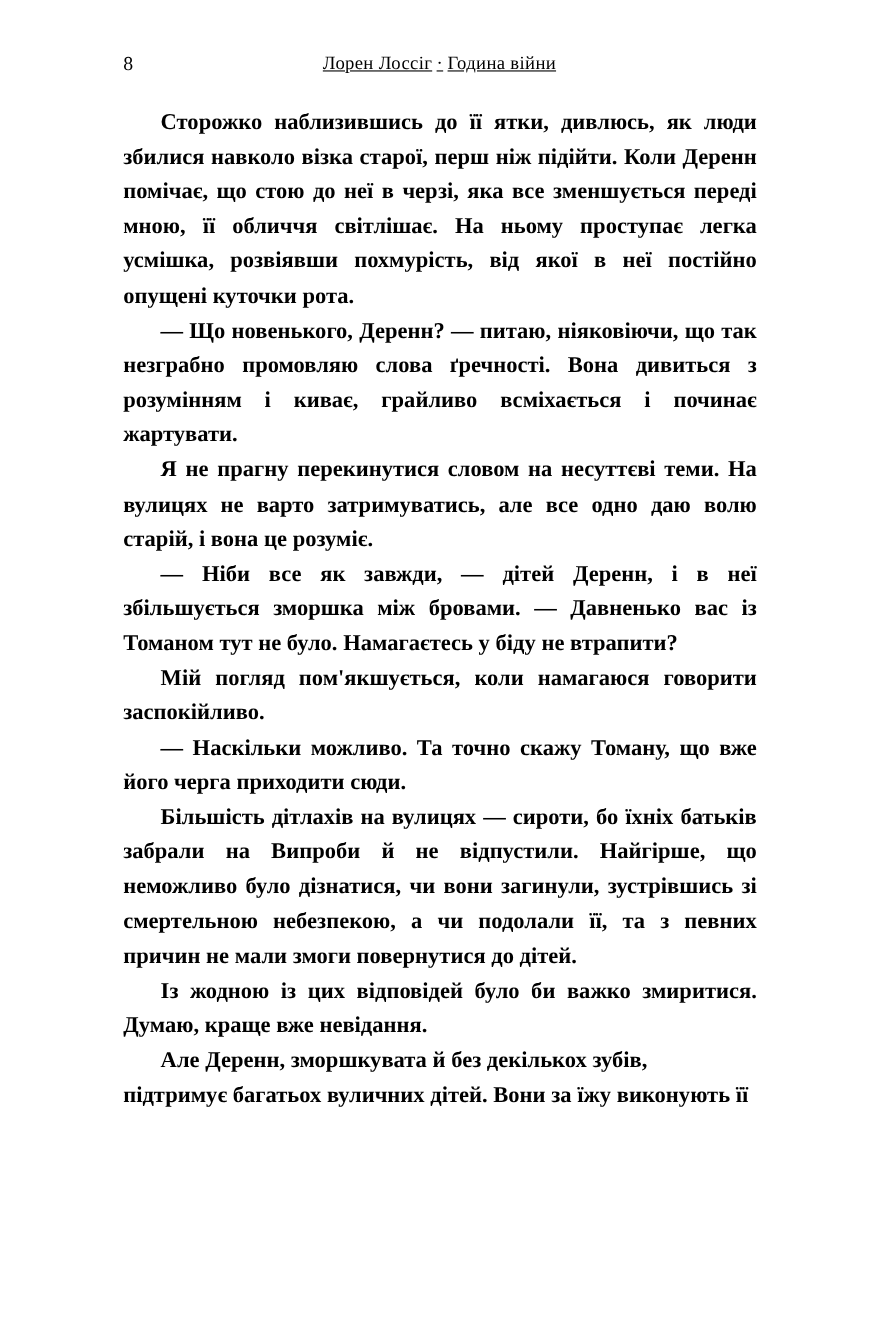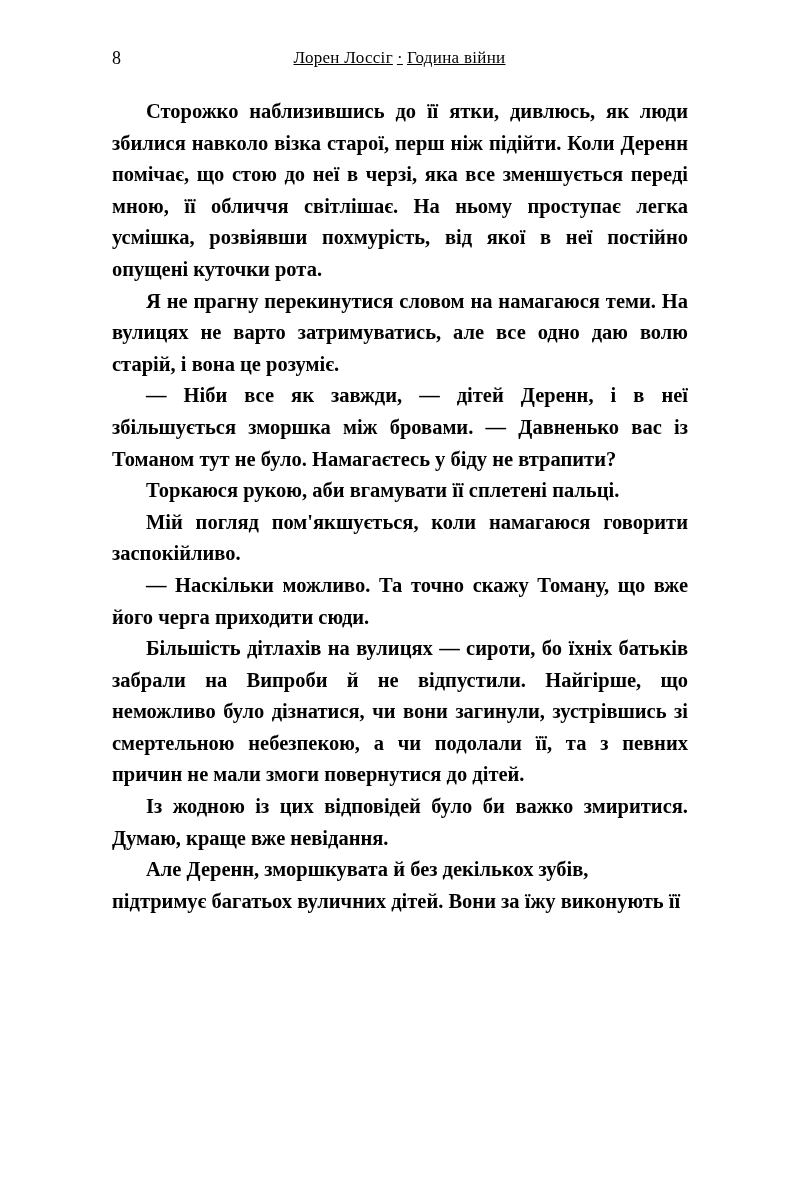--- a/index.html
+++ b/index.html
@@ -77,23 +77,23 @@
 
   <div class="running-head">
     <span class="folio">8</span>
     <div class="head-title">
       <span>Лорен Лоссіг</span><span class="sep">·</span><span>Година війни</span>
     </div>
   </div>
 
   <div class="text-block">
     <p>Сторожко наблизившись до її ятки, дивлюсь, як люди збилися навколо візка старої, перш ніж підійти. Коли Деренн помічає, що стою до неї в черзі, яка все зменшується переді мною, її обличчя світлішає. На ньому проступає легка усмішка, розвіявши похмурість, від якої в неї постійно опущені куточки рота.</p>
-    <p>Я не прагну перекинутися словом на намагаюся теми. На вулицях не варто затримуватись, але все одно даю волю старій, і вона це розуміє.</p>
+    <p>— Що новенького, Деренн? — питаю, ніяковіючи, що так незграбно промовляю слова ґречності. Вона дивиться з розумінням і киває, грайливо всміхається і починає жартувати.</p>
+    <p>Я не прагну перекинутися словом на несуттєві теми. На вулицях не варто затримуватись, але все одно даю волю старій, і вона це розуміє.</p>
     <p>— Ніби все як завжди, — дітей Деренн, і в неї збільшується зморшка між бровами. — Давненько вас із Томаном тут не було. Намагаєтесь у біду не втрапити?</p>
-    <p>Торкаюся рукою, аби вгамувати її сплетені пальці.</p>
     <p>Мій погляд пом'якшується, коли намагаюся говорити заспокійливо.</p>
     <p>— Наскільки можливо. Та точно скажу Томану, що вже його черга приходити сюди.</p>
     <p>Більшість дітлахів на вулицях — сироти, бо їхніх батьків забрали на Випроби й не відпустили. Найгірше, що неможливо було дізнатися, чи вони загинули, зустрівшись зі смертельною небезпекою, а чи подолали її, та з певних причин не мали змоги повернутися до дітей.</p>
     <p>Із жодною із цих відповідей було би важко змиритися. Думаю, краще вже невідання.</p>
     <p class="last">Але Деренн, зморшкувата й без декількох зубів, підтримує багатьох вуличних дітей. Вони за їжу виконують її</p>
   </div>
 
 </div>
 
 </body></html>

